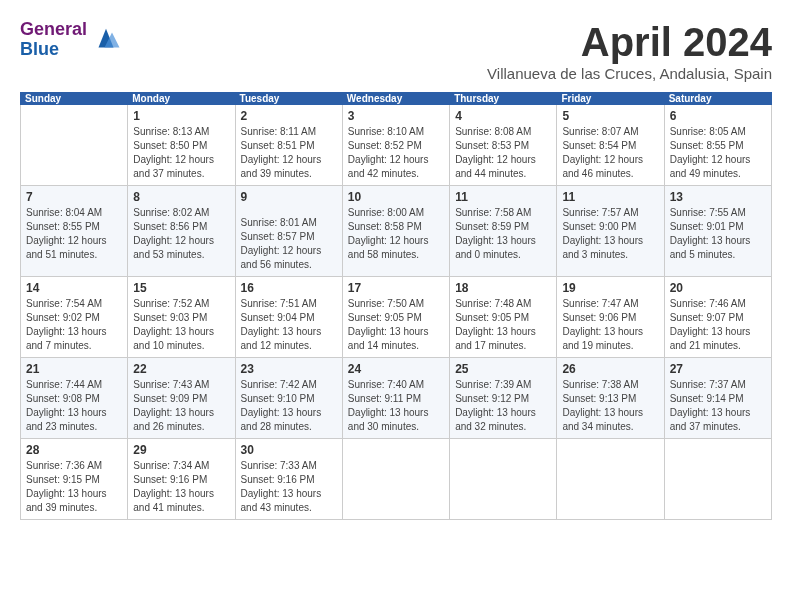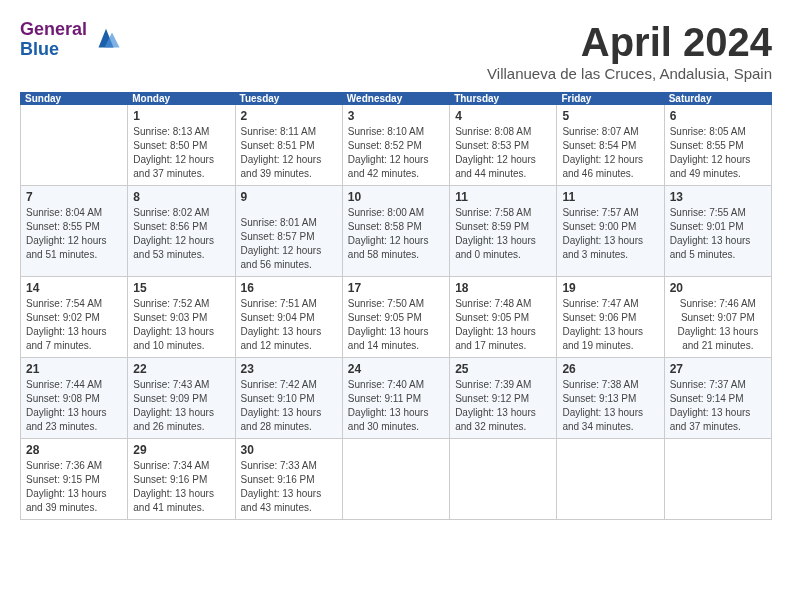--- a/index.html
+++ b/index.html
@@ -253,21 +253,21 @@
         </td>
         <td>
           <span class="day-num">19</span>
           <div class="day-info" style="white-space: pre-line;">Sunrise: 7:47 AM
 Sunset: 9:06 PM
 Daylight: 13 hours
 and 19 minutes.</div>
         </td>
         <td>
           <span class="day-num">20</span>
-          <div class="day-info" style="white-space: pre-line; text-align: center;">Sunrise: 7:46 AM
+          <div class="day-info" style="white-space: pre-line;">Sunrise: 7:46 AM
 Sunset: 9:07 PM
 Daylight: 13 hours
 and 21 minutes.</div>
         </td>
       </tr>
       <tr>
         <td>
           <span class="day-num">21</span>
           <div class="day-info" style="white-space: pre-line;">Sunrise: 7:44 AM
 Sunset: 9:08 PM

